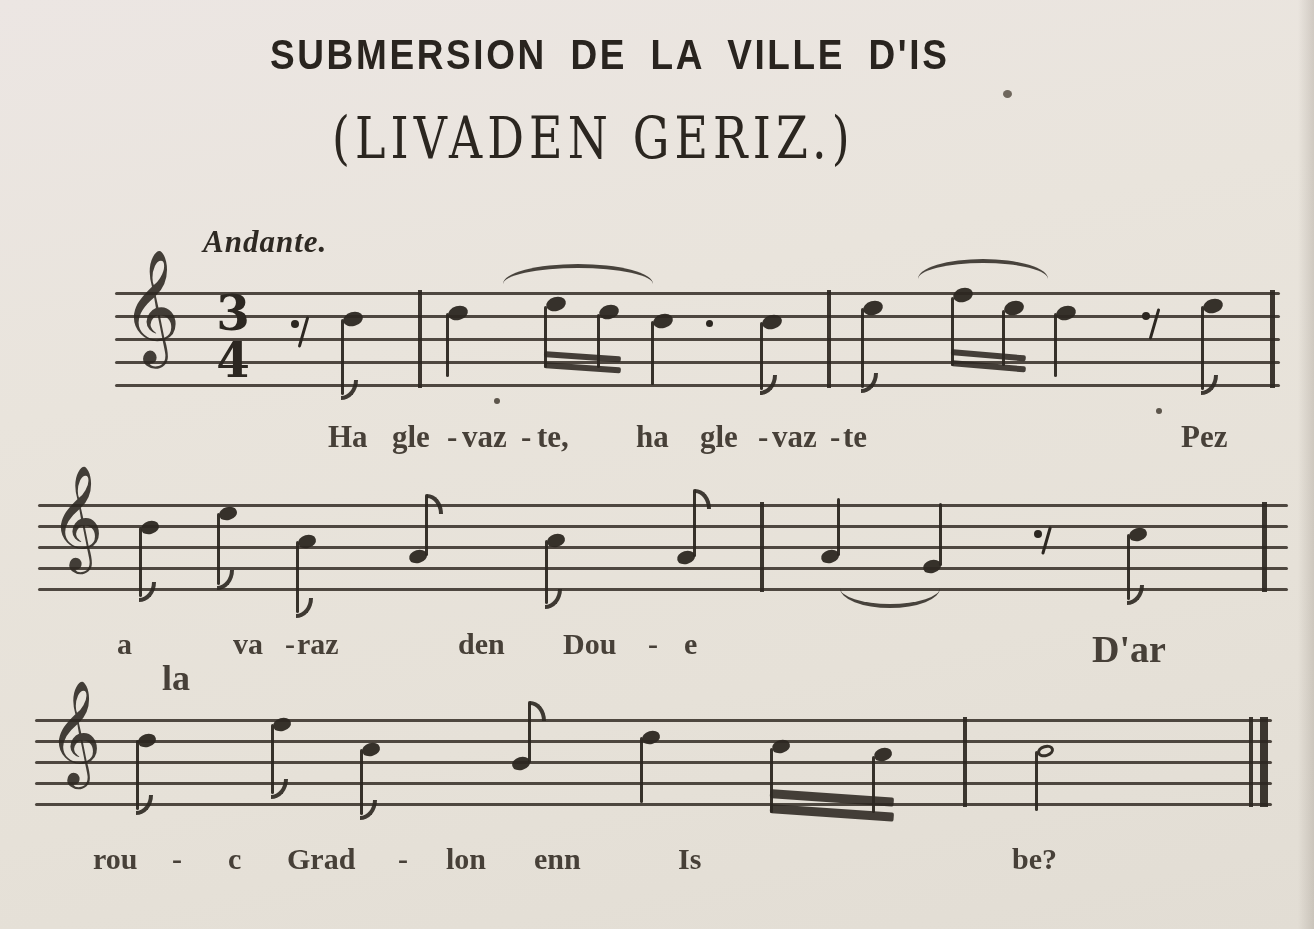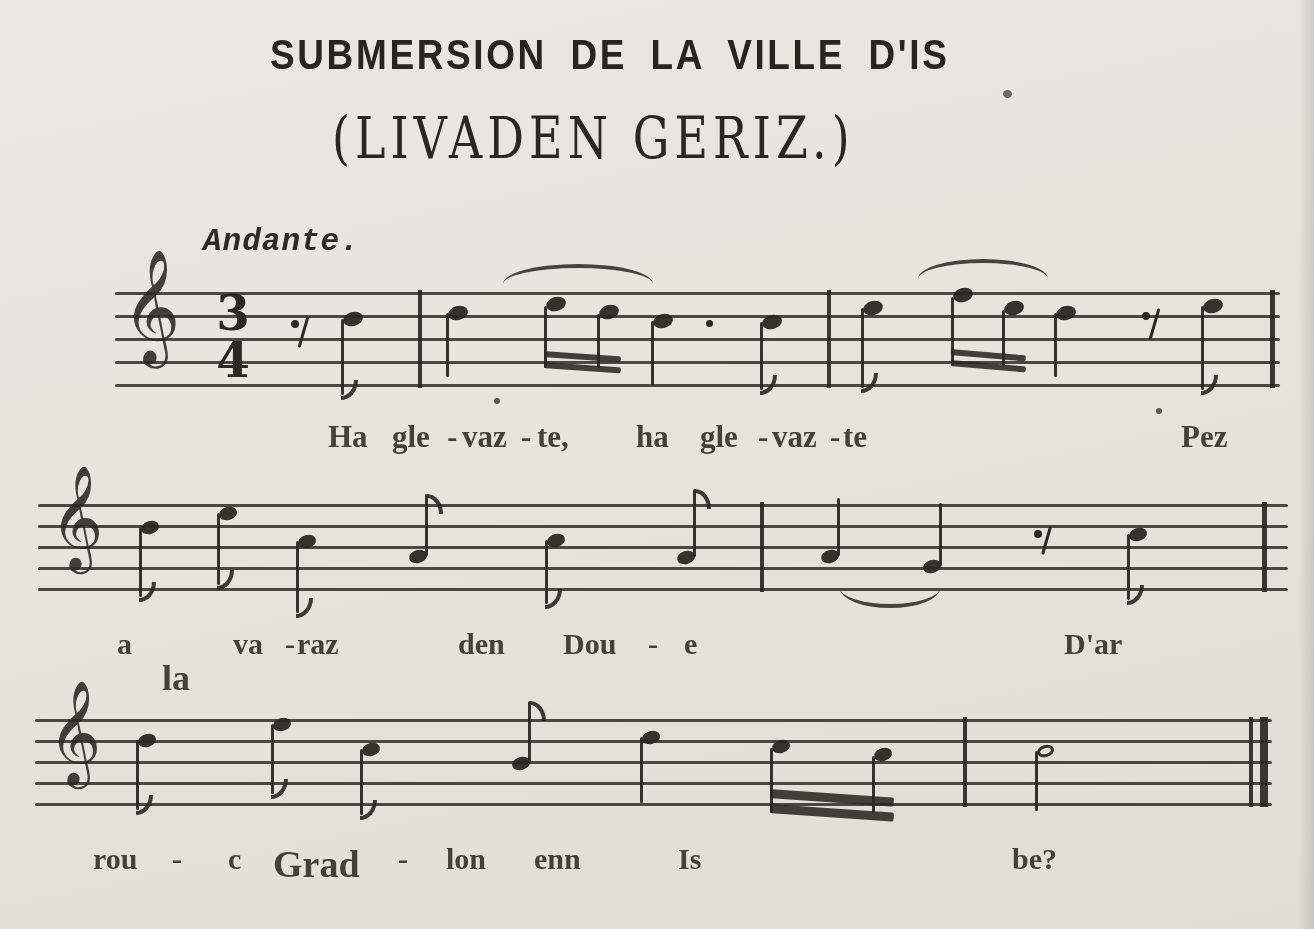--- a/index.html
+++ b/index.html
@@ -8,21 +8,21 @@
     font-family:"DejaVu Serif",serif;}
   .abs{position:absolute;}
   .edge{position:absolute;right:0;top:0;width:16px;height:100%;
     background:linear-gradient(to right,rgba(0,0,0,0),rgba(115,105,95,.22));}
   .title{position:absolute;left:270px;top:30px;font-family:"Liberation Sans",sans-serif;
     font-weight:700;font-size:42px;letter-spacing:3px;word-spacing:12px;color:#29241f;
     transform:scale(.88,1.02);transform-origin:left top;white-space:nowrap;}
   .subtitle{position:absolute;left:332px;top:104px;font-family:"DejaVu Serif",serif;
     font-size:54px;letter-spacing:6px;color:#2b2620;transform:scale(.85,1.08);
     transform-origin:left top;white-space:nowrap;}
-  .tempo{position:absolute;left:203px;top:224px;font-family:Liberation Mono, monospace;
+  .tempo{position:absolute;left:203px;top:224px;font-family:Liberation Serif, serif;
     font-style:italic;font-weight:700;font-size:31px;color:#2e2923;letter-spacing:1px;}
   .lyr{font-weight:700;color:#3a332b;white-space:nowrap;opacity:.92;
     font-family:Liberation Serif, serif;}
   .sline{height:3px;background:#322c25;opacity:.85;border-radius:2px;}
   .clef{color:#2c2721;line-height:.9;font-family:"DejaVu Sans",sans-serif;opacity:.88;}
   .tsnum{font-family:"DejaVu Serif",serif;font-weight:700;color:#2c2721;line-height:1;
     text-align:center;}
   .nh{background:#2c2721;border-radius:55%;transform:rotate(-16deg);opacity:.95;}
   .half{background:transparent;border:3.5px solid #2c2721;}
   .stem{width:3px;background:#2c2721;border-radius:2px;opacity:.95;}
@@ -179,25 +179,25 @@
     <div class="abs lyr" style="left: 1181px; top: 419px; font-size: 31px;">Pez</div>
     <div class="abs lyr" style="left: 117px; top: 627px; font-size: 30px;">a</div>
     <div class="abs lyr" style="left: 162px; top: 657px; font-size: 36px;">la</div>
     <div class="abs lyr" style="left: 233px; top: 627px; font-size: 30px;">va</div>
     <div class="abs lyr" style="left: 285px; top: 627px; font-size: 30px;">-</div>
     <div class="abs lyr" style="left: 297px; top: 627px; font-size: 30px; text-align: center;">raz</div>
     <div class="abs lyr" style="left: 458px; top: 627px; font-size: 30px;">den</div>
     <div class="abs lyr" style="left: 563px; top: 627px; font-size: 30px;">Dou</div>
     <div class="abs lyr" style="left: 648px; top: 627px; font-size: 30px;">-</div>
     <div class="abs lyr" style="left: 684px; top: 627px; font-size: 30px;">e</div>
-    <div class="abs lyr" style="left: 1064px; top: 627px; font-size: 30px;">D'ar</div>
+    <div class="abs lyr" style="left: 1092px; top: 627px; font-size: 38px;">D'ar</div>
     <div class="abs lyr" style="left: 93px; top: 842px; font-size: 30px; text-align: center;">rou</div>
     <div class="abs lyr" style="left: 172px; top: 842px; font-size: 30px;">-</div>
     <div class="abs lyr" style="left: 228px; top: 842px; font-size: 30px;">c</div>
-    <div class="abs lyr" style="left: 273px; top: 842px; font-size: 38px;">Grad</div>
+    <div class="abs lyr" style="left: 287px; top: 842px; font-size: 30px;">Grad</div>
     <div class="abs lyr" style="left: 398px; top: 842px; font-size: 30px;">-</div>
     <div class="abs lyr" style="left: 434px; top: 842px; font-size: 30px; margin-left: 12px;">lon</div>
     <div class="abs lyr" style="left: 534px; top: 842px; font-size: 30px;">enn</div>
     <div class="abs lyr" style="left: 678px; top: 842px; font-size: 30px;">Is</div>
     <div class="abs lyr" style="left: 1012px; top: 842px; font-size: 30px;">be?</div>
     <div class="abs speck" style="left: 1003px; top: 90px; width: 9px; height: 8px; background: rgb(111, 103, 93);"></div>
     <div class="abs speck" style="left: 494px; top: 398px; width: 6px; height: 6px; background: rgb(93, 86, 76);"></div>
     <div class="abs speck" style="left: 1156px; top: 408px; width: 6px; height: 6px; background: rgb(93, 86, 76);"></div>
   </div>
 

